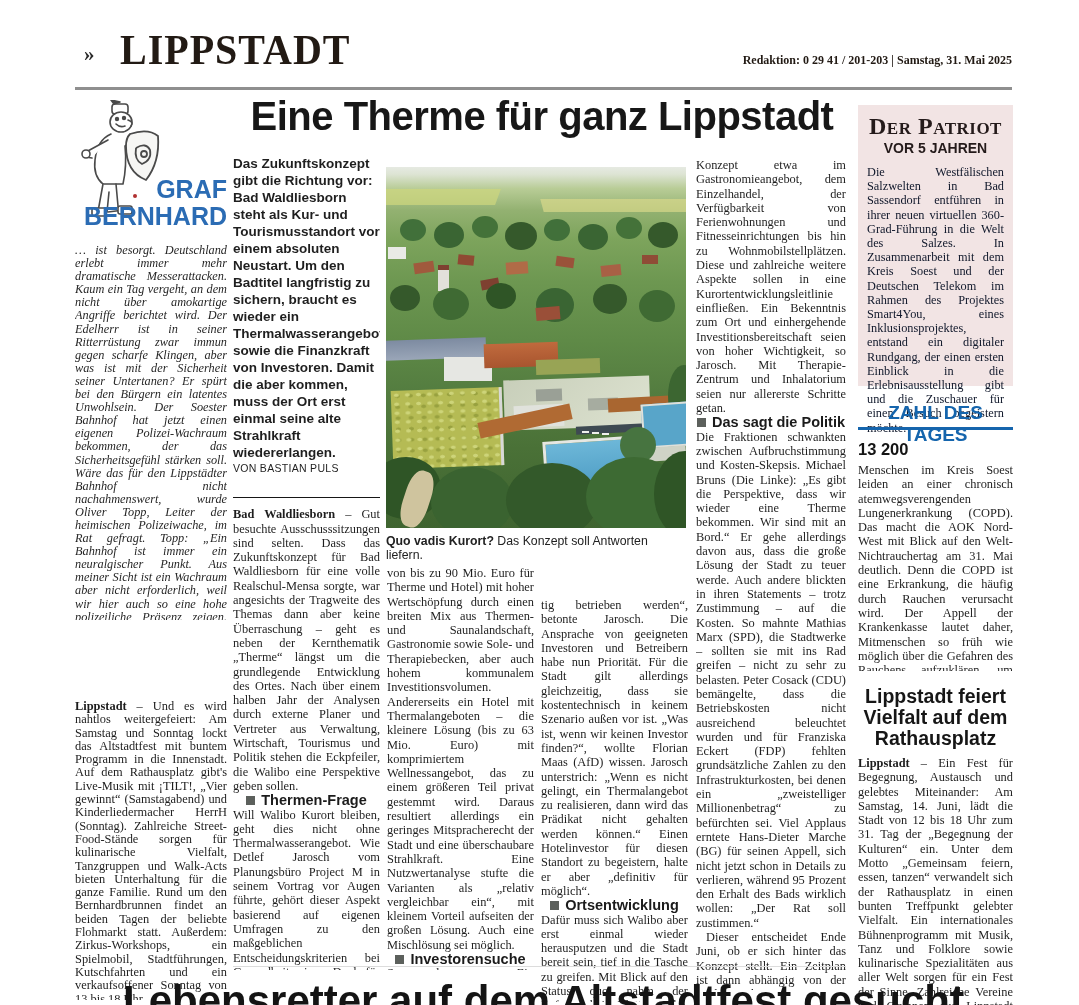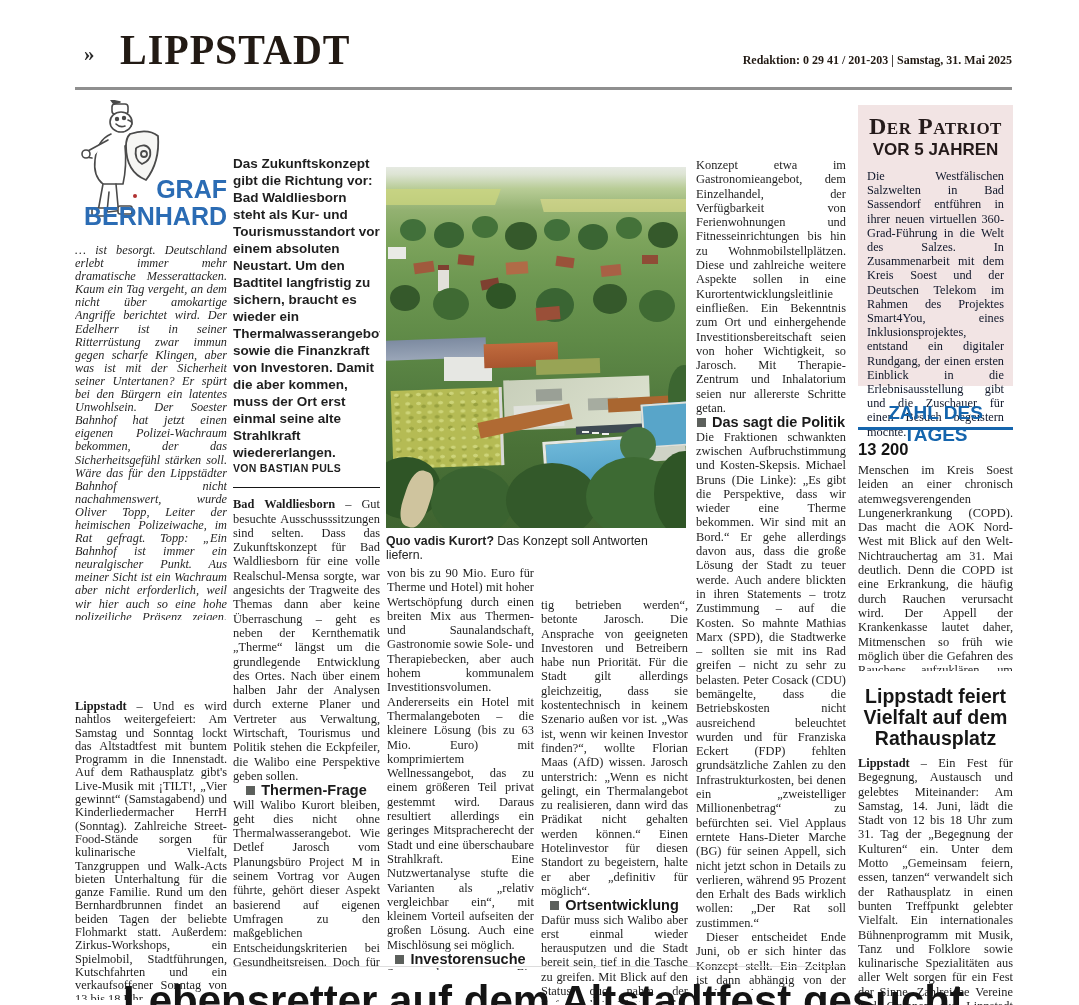--- a/index.html
+++ b/index.html
@@ -31,22 +31,22 @@
             font-weight:bold;font-size:40px;letter-spacing:-0.5px;color:#171717;}
   .col{overflow:hidden;font-size:12.4px;line-height:14.3px;text-align:justify;hyphens:auto;color:#1e1e1e;}
   .col p{margin:0 0 0 0;}
   .col .gap{margin-top:9px;}
   .col1{left:233px;top:155px;width:147px;height:815px;}
   .col2{left:387px;top:566px;width:147px;height:404px;}
   .col3{left:541px;top:598px;width:147px;height:404px;}
   .col4{left:696px;top:158px;width:150px;height:832px;}
   .lede{font-family:"Liberation Sans",sans-serif;font-weight:bold;font-size:13.5px;line-height:17px;
         text-align:left;color:#1f1f1f;hyphens:manual;}
-  .byline{margin-top:13px;padding-bottom:12px;border-bottom:1.5px solid #161616;
-          font-family:"Liberation Sans",sans-serif;font-weight:bold;font-size:10.5px;letter-spacing:.3px;}
+  .byline{margin-top:13px;padding-bottom:22px;border-bottom:1.5px solid #161616;
+          font-family:"Liberation Sans",sans-serif;font-weight:normal;font-size:10.5px;letter-spacing:.3px;}
   .subhead{margin:9px 0 4px 0;font-family:"Liberation Sans",sans-serif;font-weight:bold;
            font-size:14.5px;color:#1b1b1b;text-align:center;}
   .marker{display:inline-block;width:9px;height:9px;background:#5c605c;margin-right:6px;}
   .indent{text-indent:10px;}
 
   
   .photo{left:386px;top:167px;width:300px;height:361px;overflow:hidden;
          background:linear-gradient(180deg,#e6eae2 0,#dde4d4 2%,#b8cc96 6%,#93b171 12%,#7da45c 20%,#6d9751 32%,#5f8a47 48%,#547d40 62%,#4a7137 78%,#3f6430 100%);}
   .photo .abs{position:absolute;}
   .ph-field1{top:22px;left:-8px;width:120px;height:16px;background:#ccd57e;transform:skewX(-20deg);opacity:.75;}
@@ -93,21 +93,21 @@
   .tb6{left:282px;top:198px;width:32px;height:62px;background:#3c6631;}
   .tb7{left:234px;top:260px;width:36px;height:36px;background:#477440;}
   .ph-path{left:18px;top:303px;width:26px;height:58px;background:#cfc49e;border-radius:40%;transform:rotate(18deg);}
   .caption{left:386px;top:534px;width:300px;font-family:"Liberation Sans",sans-serif;font-size:12.3px;color:#222;}
   .caption b{font-weight:bold;text-align:right;}
 
   
   .patriot{left:858px;top:105px;width:155px;height:281px;background:#f2e4e4;box-sizing:border-box;padding:9px 9px;}
   .patriot-title{text-align:center;font-family:"Liberation Serif",serif;font-weight:bold;font-size:24px;
                  font-variant:small-caps;letter-spacing:.5px;color:#241a1a;line-height:24px;}
-  .patriot-sub{text-align:center;font-family:"Liberation Sans",sans-serif;font-weight:bold;font-size:17px;
+  .patriot-sub{text-align:center;font-family:"Liberation Sans",sans-serif;font-weight:bold;font-size:14px;
                color:#241a1a;margin-top:2px;}
   .patriot-body{margin-top:9px;font-size:12.3px;line-height:14.2px;text-align:justify;color:#0f172a;hyphens:auto;}
   .zahl-title{left:858px;top:402px;width:155px;text-align:center;font-family:"Liberation Sans",sans-serif;
               font-weight:bold;font-size:19px;color:#1565ad;}
   .zahl-rule{left:858px;top:427px;width:155px;height:2.5px;background:#1565ad;}
   .zahl-number{left:858px;top:440px;width:155px;font-family:"Liberation Sans",sans-serif;font-weight:bold;
                font-size:16.5px;color:#141414;}
   .zahl-body{left:858px;top:463px;width:155px;height:208px;font-size:12.4px;line-height:14.3px;
              text-align:justify;overflow:hidden;hyphens:auto;}
   .vielfalt-title{left:852px;top:686px;width:167px;text-align:center;font-family:"Liberation Sans",sans-serif;
@@ -157,20 +157,21 @@
   <div class="abs graf-name">
     <div>GRAF</div>
     <div>BERNHARD</div>
   </div>
   <div class="abs commentary">… ist besorgt. Deutschland erlebt immer mehr dramatische Messerattacken. Kaum ein Tag vergeht, an dem nicht über amokartige Angriffe berichtet wird. Der Edelherr ist in seiner Ritterrüstung zwar immun gegen scharfe Klingen, aber was ist mit der Sicherheit seiner Untertanen? Er spürt bei den Bürgern ein latentes Unwohlsein. Der Soester Bahnhof hat jetzt einen eigenen Polizei-Wachraum bekommen, der das Sicherheitsgefühl stärken soll. Wäre das für den Lippstädter Bahnhof nicht nachahmenswert, wurde Oliver Topp, Leiter der heimischen Polizeiwache, im Rat gefragt. Topp: „Ein Bahnhof ist immer ein neuralgischer Punkt. Aus meiner Sicht ist ein Wachraum aber nicht erforderlich, weil wir hier auch so eine hohe polizeiliche Präsenz zeigen. Ich bin auch der Überzeugung, dass wir unseren Bahnhof im Vergleich zu früheren Jahren deutlich sicherer gemacht haben.“</div>
 
   <div class="abs news-body">
     <span class="bold-loc">Lippstadt</span><span> – Und es wird nahtlos weitergefeiert: Am Samstag und Sonntag lockt das Altstadtfest mit buntem Programm in die Innenstadt. Auf dem Rathausplatz gibt's Live-Musik mit ¡TILT!, „Vier gewinnt“ (Samstagabend) und Kinderliedermacher HerrH (Sonntag). Zahlreiche Street-Food-Stände sorgen für kulinarische Vielfalt, Tanzgruppen und Walk-Acts bieten Unterhaltung für die ganze Familie. Rund um den Bernhardbrunnen findet an beiden Tagen der beliebte Flohmarkt statt. Außerdem: Zirkus-Workshops, ein Spielmobil, Stadtführungen, Kutschfahrten und ein verkaufsoffener Sonntag von 13 bis 18 Uhr.</span>
   </div>
 
+  <div class="abs headline">Eine Therme für ganz Lippstadt</div>
 
   <div class="abs col col1">
     <p class="lede">Das Zukunftskonzept gibt die Richtung vor: Bad Waldliesborn steht als Kur- und Tourismusstandort vor einem absoluten Neustart. Um den Badtitel langfristig zu sichern, braucht es wieder ein Thermalwasserangebot sowie die Finanzkraft von Investoren. Damit die aber kommen, muss der Ort erst einmal seine alte Strahlkraft wiedererlangen.</p>
     <p class="byline">VON BASTIAN PULS</p>
     <p class="gap"><span class="bold-loc">Bad Waldliesborn</span><span> – Gut besuchte Ausschusssitzungen sind selten. Dass das Zukunftskonzept für Bad Waldliesborn für eine volle Realschul-Mensa sorgte, war angesichts der Tragweite des Themas dann aber keine Überraschung – geht es neben der Kernthematik „Therme“ längst um die grundlegende Entwicklung des Ortes. Nach über einem halben Jahr der Analysen durch externe Planer und Vertreter aus Verwaltung, Wirtschaft, Tourismus und Politik stehen die Eckpfeiler, die Walibo eine Perspektive geben sollen.</span></p>
     <p class="subhead"><span class="marker"></span><span>Thermen-Frage</span></p>
     <p>Will Walibo Kurort bleiben, geht dies nicht ohne Thermalwasserangebot. Wie Detlef Jarosch vom Planungsbüro Project M in seinem Vortrag vor Augen führte, gehört dieser Aspekt basierend auf eigenen Umfragen zu den maßgeblichen Entscheidungskriterien bei Gesundheitsreisen. Doch für ein florierendes Thermalwassergeschäft reichen die bestehenden Hotelangebote in Walibo nicht aus. Eine Unterkunft direkt neben dem Thermalangebot sei ein Schlüsselbaustein, wofür zwei Varianten herausgearbeitet wurden: einerseits eine Therme mit angegliedertem Hotel – die große Lösung (Investitionsbedarf</p>
   </div>
 
   <div class="abs photo">

